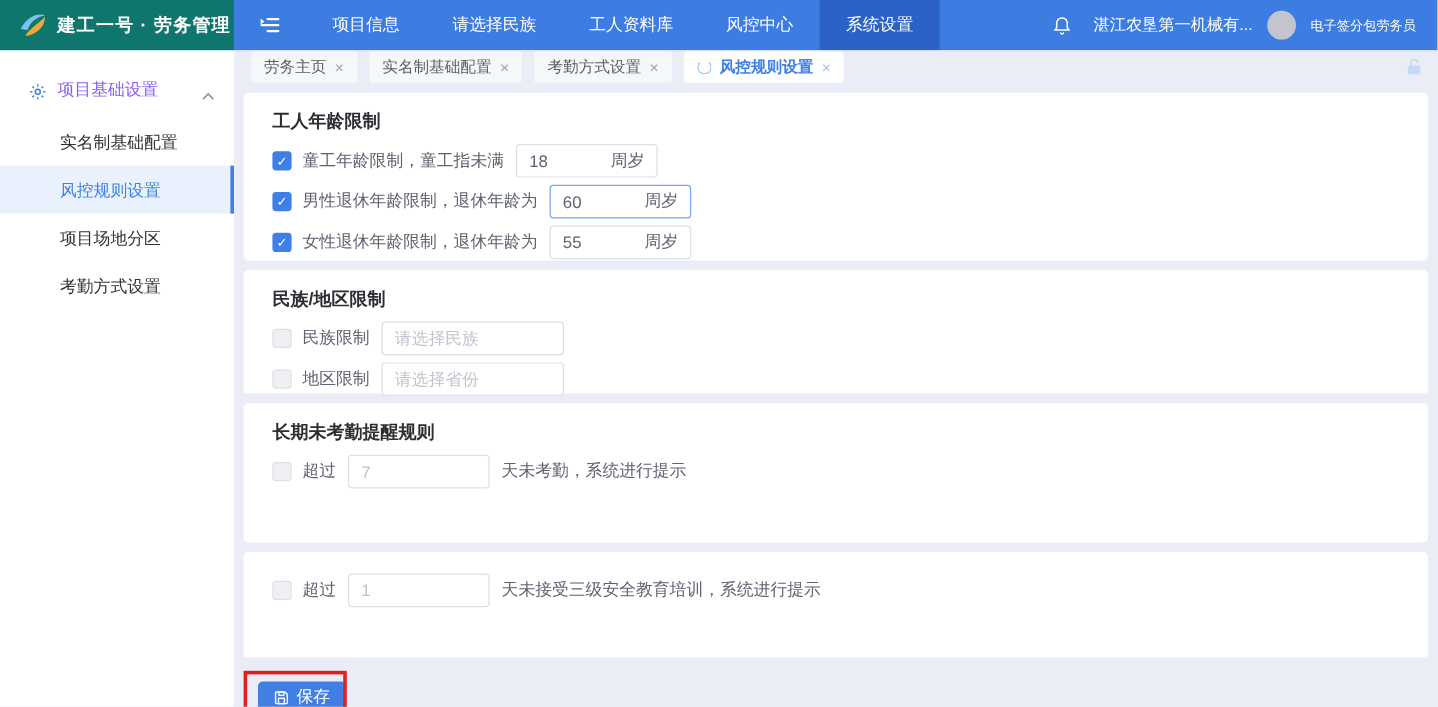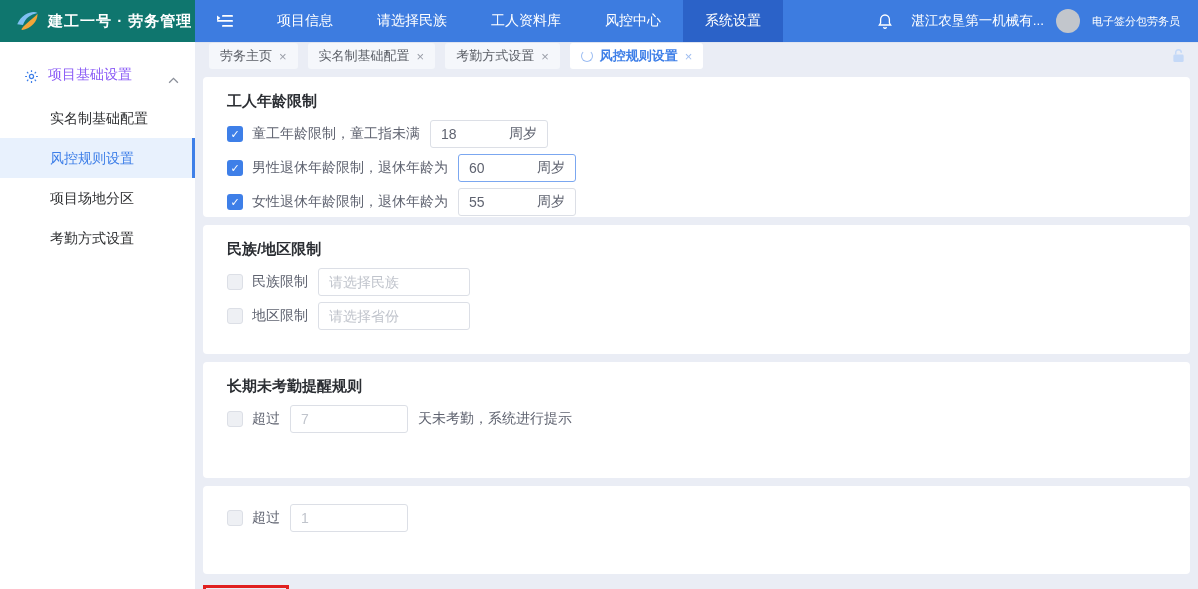--- a/index.html
+++ b/index.html
@@ -194,21 +194,21 @@
         <div class="row">
           <span class="cbx checked">✓</span>
           <span>女性退休年龄限制，退休年龄为</span>
           <span class="ibox">
             <input value="55" style="">
             <span class="suffix">周岁</span>
           </span>
         </div>
       </div>
 
-      <div class="card" style="height:129px;">
+      <div class="card" style="height:103px;">
         <div class="card-title">民族/地区限制</div>
         <div class="row">
           <span class="cbx unchecked"></span>
           <span>民族限制</span>
           <span class="ibox sel">
             <input placeholder="请选择民族" style="">
           </span>
         </div>
         <div class="row">
           <span class="cbx unchecked"></span>
@@ -231,20 +231,21 @@
         </div>
       </div>
 
       <div class="card" style="height:88px;">
         <div class="row">
           <span class="cbx unchecked"></span>
           <span>超过</span>
           <span class="ibox">
             <input class="dim" value="1" style="">
           </span>
+          <span class="tail">天未接受三级安全教育培训，系统进行提示</span>
         </div>
       </div>
 
       <div class="save-row">
         <button class="save-btn">
           <span style="display:flex;">
             <svg width="13" height="13" viewBox="0 0 16 16" fill="none" stroke="#fff" stroke-width="1.4">
               <path d="M2 3 C2 2.4 2.4 2 3 2 L11.5 2 L14 4.5 L14 13 C14 13.6 13.6 14 13 14 L3 14 C2.4 14 2 13.6 2 13 Z"></path>
               <rect x="5" y="8.5" width="6" height="5.5"></rect>
               <rect x="5.5" y="2" width="5" height="3.5"></rect>

